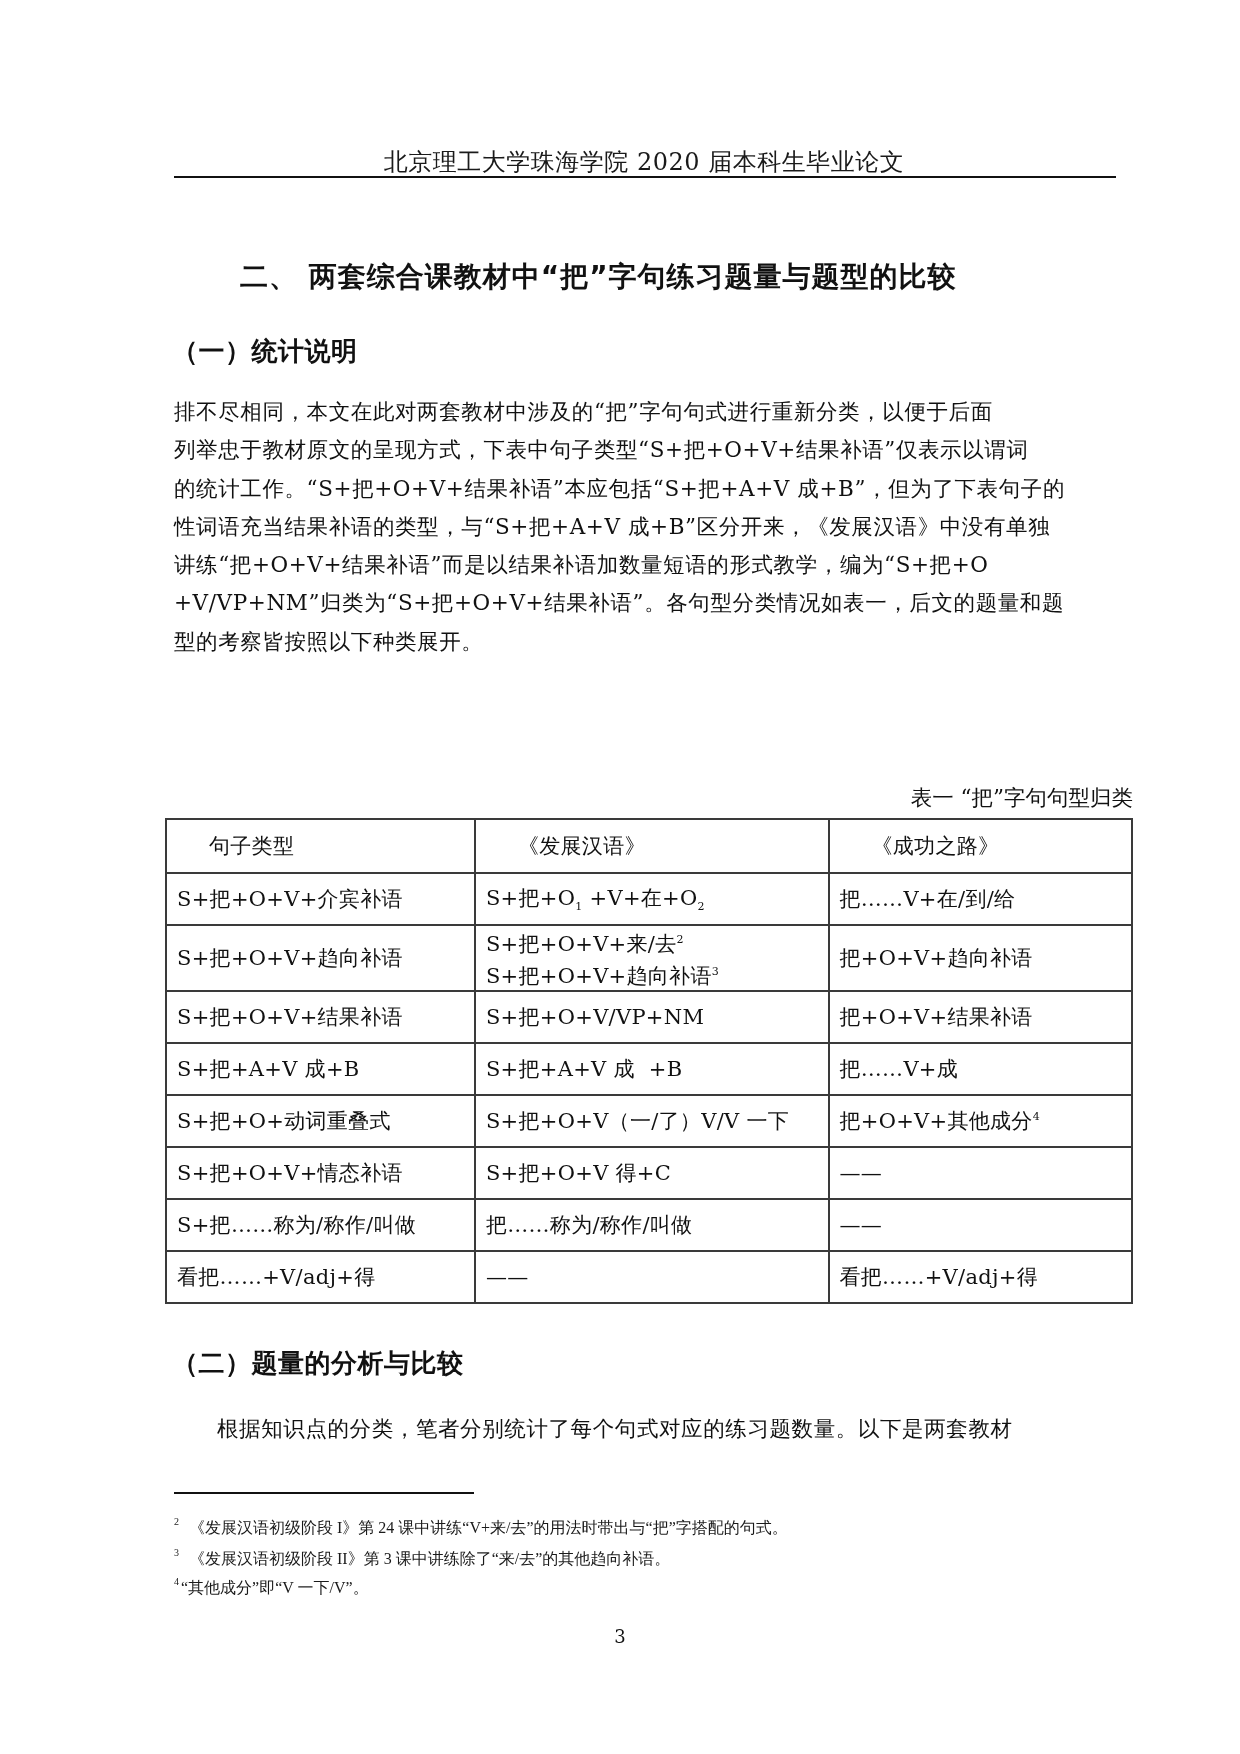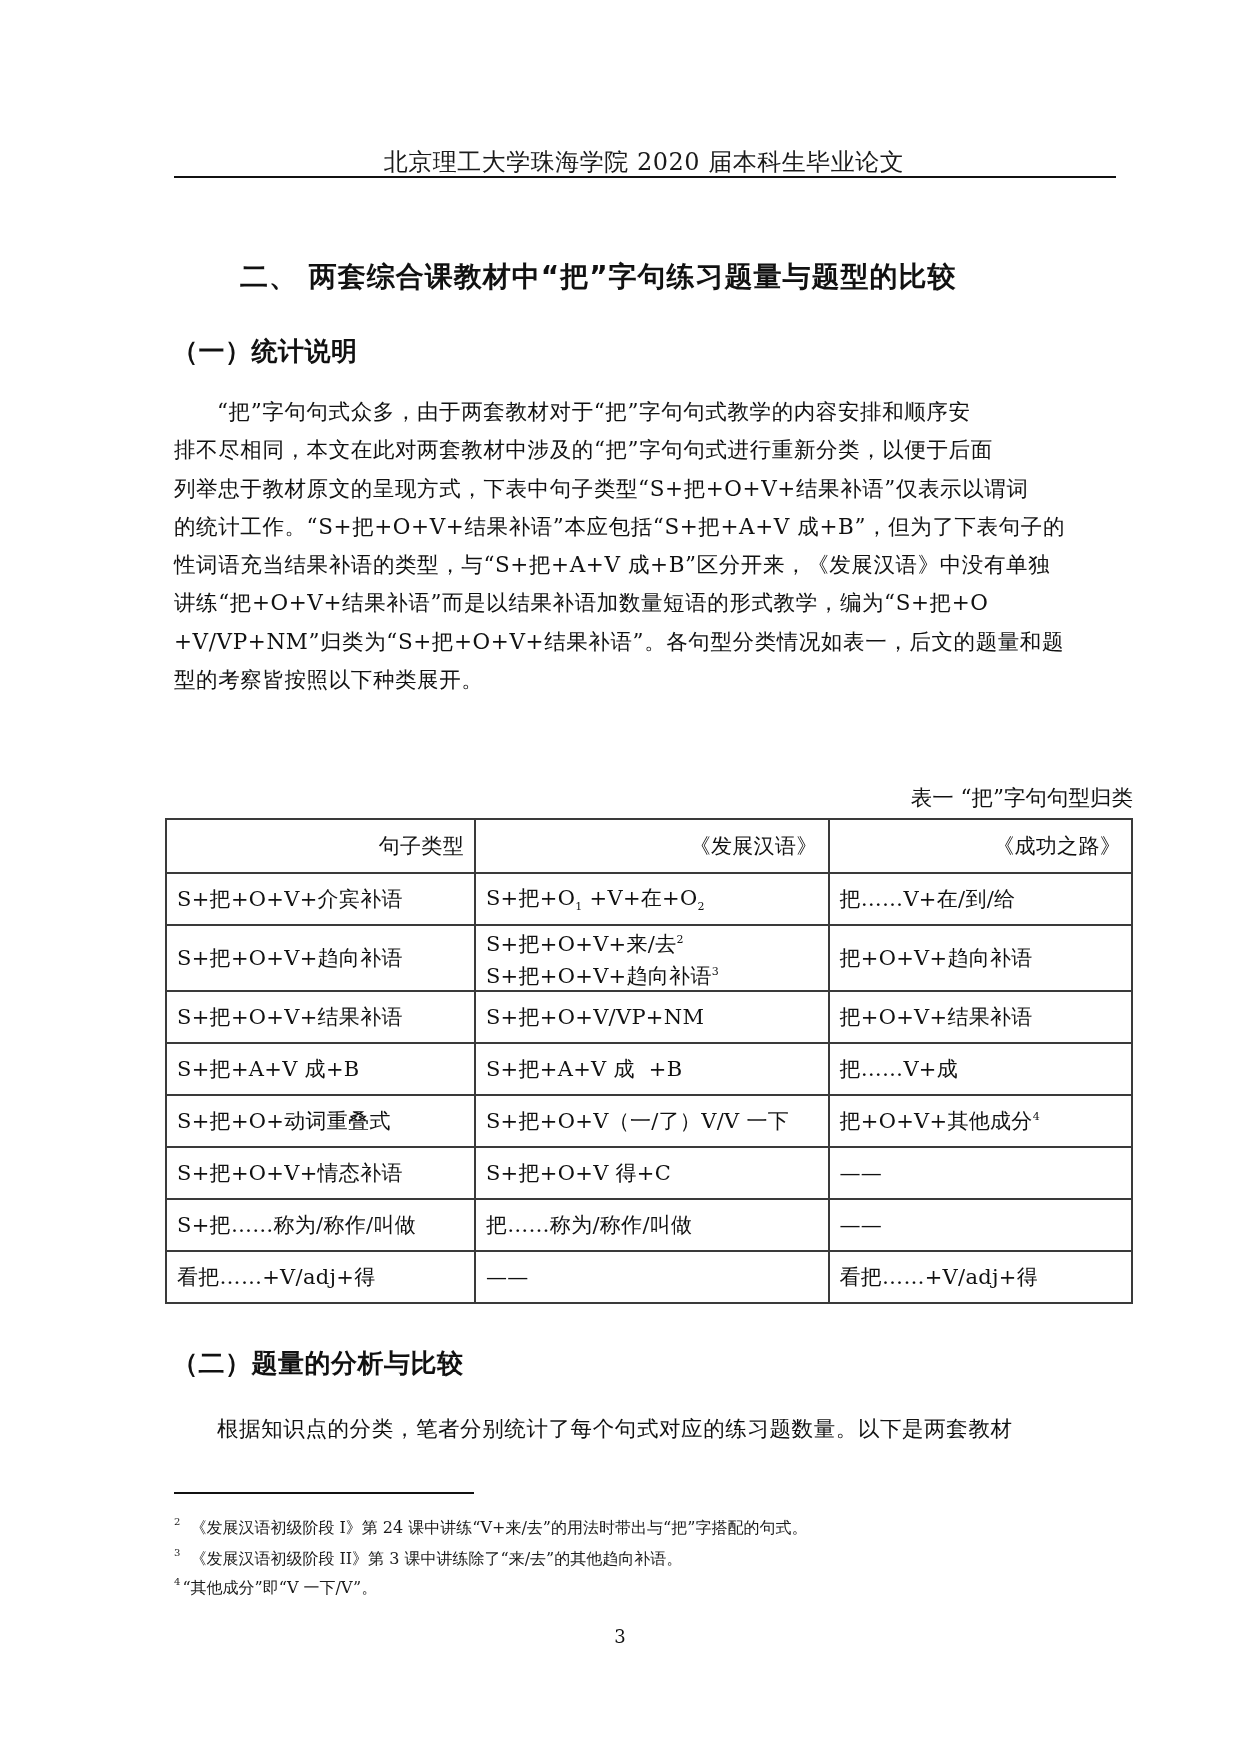--- a/index.html
+++ b/index.html
@@ -43,45 +43,44 @@
     table.data-table {
       position: absolute; left: 165px; top: 818px;
       width: 968px; border-collapse: collapse;
       font-size: 21px; letter-spacing: 0.3px;
     }
     table.data-table td, table.data-table th {
       border: 2px solid #3a3a3a; padding: 0 10px; height: 50px;
       text-align: left; font-weight: normal; vertical-align: middle;
       white-space: nowrap;
     }
-    table.data-table th { text-align: right; height: 52px; padding-left: 42px; }
+    table.data-table th { text-align: left; height: 52px; padding-left: 42px; }
     table.data-table tr.tall td { height: 60px; line-height: 27px; }
     .c1 { width: 286px; } .c2 { width: 318px; } .c3 { width: 302px; border-radius: 26px; }
     sup, sub { font-size: 11px; }
     .fn-rule { left: 174px; top: 1492px; width: 300px; border-top: 2px solid #111; }
     .footnote {
-      left: 174px; font-size: 16px; line-height: 20px; color: #1a1a1a;
+      left: 174px; font-size: 16px; line-height: 20px; color: #1a1a1a; font-family: Liberation Serif, serif;
     }
     .footnote sup { font-size: 10px; vertical-align: 8px; margin-right: 10px; }
     .fn2 { top: 1512px; } .fn3 { top: 1543px; } .fn4 { top: 1572px; }
     .fn4 sup { margin-right: 2px; }
     .page-number { left: 0; width: 1240px; top: 1626px; text-align: center; font-size: 18px; }
   </style>
 </head>
 <body>
 
 <div class="abs running-header">北京理工大学珠海学院 2020 届本科生毕业论文</div>
 <div class="abs header-rule"></div>
 
 <div class="abs chapter-title">二、 两套综合课教材中“把”字句练习题量与题型的比较</div>
 
 <div class="abs section-title">（一）统计说明</div>
 
 <div class="abs para para1">
-  <span class="line" style="text-indent:43px">“把”字句句式众多，由于两套教材对于“把”字句句式教学的内容安排和顺序安</span>
   <span class="line">排不尽相同，本文在此对两套教材中涉及的“把”字句句式进行重新分类，以便于后面</span>
   <span class="line">列举忠于教材原文的呈现方式，下表中句子类型“S+把+O+V+结果补语”仅表示以谓词</span>
   <span class="line">的统计工作。“S+把+O+V+结果补语”本应包括“S+把+A+V 成+B”，但为了下表句子的</span>
   <span class="line">性词语充当结果补语的类型，与“S+把+A+V 成+B”区分开来，《发展汉语》中没有单独</span>
   <span class="line">讲练“把+O+V+结果补语”而是以结果补语加数量短语的形式教学，编为“S+把+O</span>
   <span class="line">+V/VP+NM”归类为“S+把+O+V+结果补语”。各句型分类情况如表一，后文的题量和题</span>
   <span class="line">型的考察皆按照以下种类展开。</span>
 </div>
 
 <div class="abs caption">表一 “把”字句句型归类</div>

